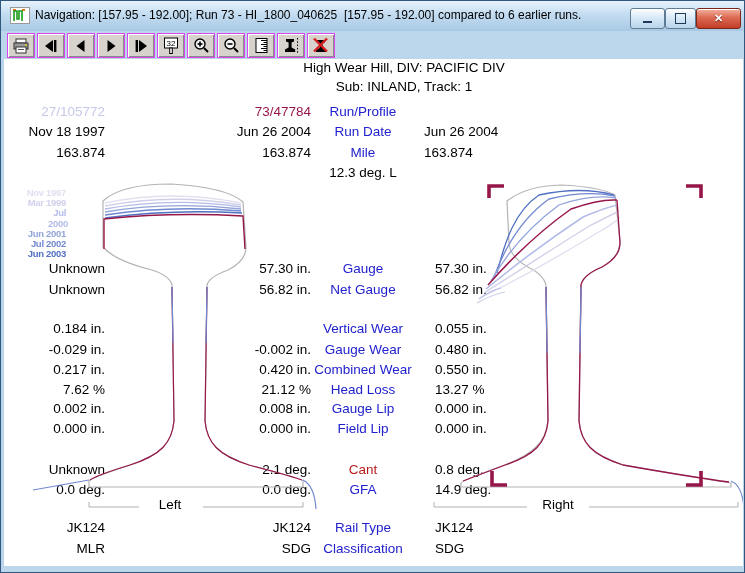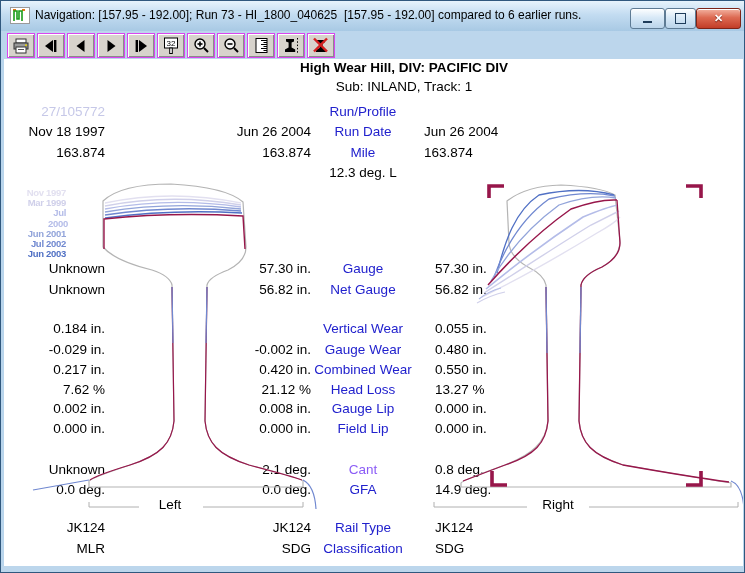--- a/index.html
+++ b/index.html
@@ -18,21 +18,21 @@
     border-color:#7e2418;color:#fff;font-weight:bold;text-shadow:0 1px 1px #70150a;}
   .glyph-box{width:9px;height:9px;border:1px solid #1e3c5a;display:inline-block;}
   
   #toolbar{position:absolute;left:0;top:30px;width:100%;height:28px;background:#bcd6ec;}
   .tbtn{position:absolute;top:2px;width:28px;height:25px;background:#d7d3cc;border:1px solid #d946ef;
     box-shadow:inset 1px 1px 0 #ffffff,inset -1px -1px 0 #8a8a8a;box-sizing:border-box;
     display:flex;align-items:center;justify-content:center;padding:0;cursor:default;}
   
   #content{position:absolute;left:3px;top:58px;width:739px;height:507px;background:#fff;overflow:hidden;}
   .hdr{position:absolute;left:200px;width:400px;text-align:center;font-size:13.5px;color:#000;}
-  #hdr1{top:1px;font-weight:bold;} #hdr2{top:20px;}
+  #hdr1{top:1px;} #hdr2{top:20px;}
   .mrow{position:absolute;left:0;width:739px;height:17px;font-size:13.5px;color:#000;}
   .c1{position:absolute;left:11px;width:90px;text-align:right;}
   .c2{position:absolute;left:187px;width:120px;text-align:right;}
   .c3{position:absolute;left:303px;width:112px;text-align:center;}
   .c4{position:absolute;left:431px;width:130px;text-align:left;}
   .run .c4{left:420px;}
   #legend{position:absolute;left:0px;top:129px;width:62px;text-align:right;
     font-size:9.5px;font-weight:bold;letter-spacing:-0.3px;line-height:10.2px;}
   .rail-svg{position:absolute;}
   #left-rail{left:17px;top:122px;}
@@ -155,20 +155,21 @@
         <div style="color: rgb(226, 224, 240);">Nov 1997</div>
         <div style="color: rgb(208, 208, 234);">Mar 1999</div>
         <div style="color: rgb(180, 188, 232); padding-left: 44px;">Jul 2000</div>
         <div style="color: rgb(146, 164, 218);">Jun 2001</div>
         <div style="color: rgb(112, 136, 208);">Jul 2002</div>
         <div style="color: rgb(80, 112, 196);">Jun 2003</div>
       </div>
     <div id="data-rows">
         <div class="mrow run" style="top: 45px; padding-left: 36px;">
           <div class="c1" style="color: rgb(198, 200, 232);">27/105772</div>
+          <div class="c2" style="color: rgb(151, 22, 74);">73/47784</div>
           <div class="c3" style="color: rgb(33, 33, 205);">Run/Profile</div>
         </div>
         <div class="mrow run" style="top: 65px;">
           <div class="c1">Nov 18 1997</div>
           <div class="c2">Jun 26 2004</div>
           <div class="c3" style="color: rgb(33, 33, 205);">Run Date</div>
           <div class="c4">Jun 26 2004</div>
         </div>
         <div class="mrow run" style="top: 86px;">
           <div class="c1">163.874</div>
@@ -225,21 +226,21 @@
         </div>
         <div class="mrow" style="top: 362px;">
           <div class="c1">0.000 in.</div>
           <div class="c2">0.000 in.</div>
           <div class="c3" style="color: rgb(33, 33, 205);">Field Lip</div>
           <div class="c4">0.000 in.</div>
         </div>
         <div class="mrow" style="top: 403px;">
           <div class="c1">Unknown</div>
           <div class="c2">2.1 deg.</div>
-          <div class="c3" style="color: #8b5cf6;">Cant</div>
+          <div class="c3" style="color: #b91c1c;">Cant</div>
           <div class="c4">0.8 deg.</div>
         </div>
         <div class="mrow" style="top: 423px;">
           <div class="c1">0.0 deg.</div>
           <div class="c2">0.0 deg.</div>
           <div class="c3" style="color: rgb(33, 33, 205);">GFA</div>
           <div class="c4">14.9 deg.</div>
         </div>
         <div class="mrow" style="top: 461px;">
           <div class="c1">JK124</div>

